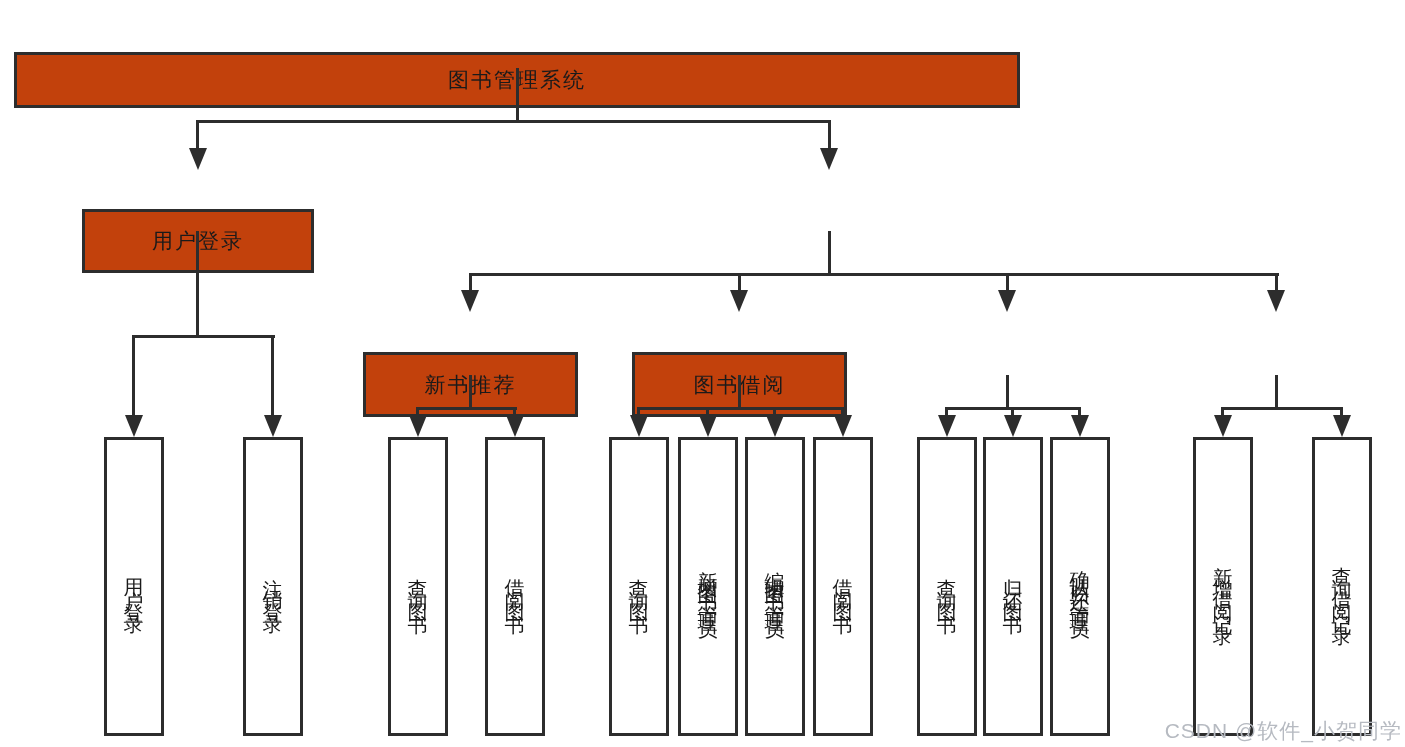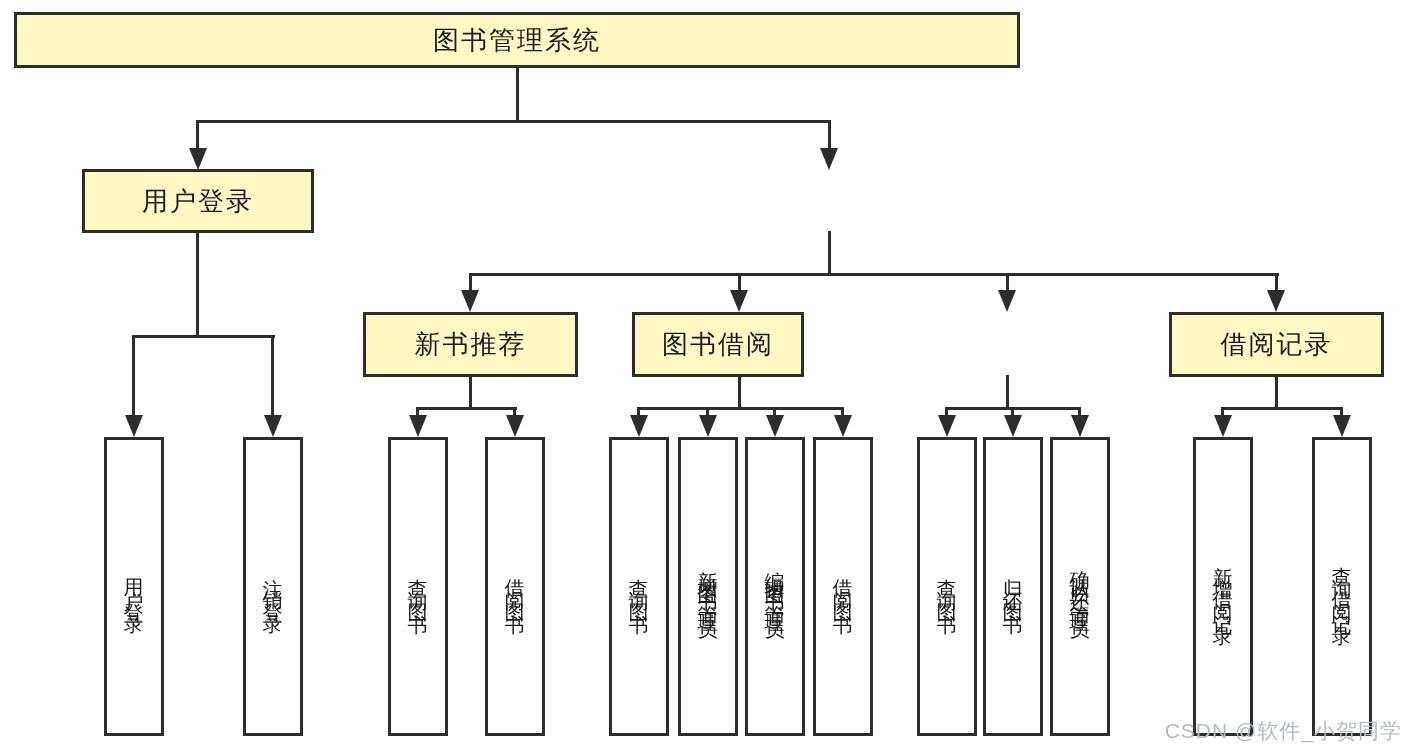--- a/index.html
+++ b/index.html
@@ -7,24 +7,24 @@
     --ink:#1a1a1a;
     --wm:#b6bac1;
   }
   html,body{margin:0;padding:0;background:#ffffff;}
   body{font-family:"Liberation Sans","DejaVu Sans",sans-serif;}
   .canvas{
     position:relative;width:1405px;height:747px;background:#ffffff;overflow:hidden;
   }
   
   .hbox{
-    position:absolute;box-sizing:border-box;background:#fef9c3;
+    position:absolute;box-sizing:border-box;background:#c2410c;
     border:3px solid var(--line);
     display:flex;align-items:center;justify-content:center;
-    color:var(--ink);font-size:26px;letter-spacing:2px;
+    color:var(--ink);font-size:21px;letter-spacing:2px;margin-top:40px;
   }
   
   .leaf{
     position:absolute;box-sizing:border-box;background:#fff;
     border:3px solid var(--line);
     width:60px;height:299px;top:437px;
     display:flex;align-items:center;justify-content:center;
   }
   .vtext{
     writing-mode:vertical-rl;text-orientation:mixed;
@@ -55,28 +55,25 @@
 
   <div class="hbox" style="left:82px;top:169px;width:232px;height:64px;">
     <span>用户登录</span>
   </div>
 
 
   <div class="hbox" style="left:363px;top:312px;width:215px;height:65px;">
     <span>新书推荐</span>
   </div>
 
-  <div class="hbox" style="left:632px;top:312px;width:172px;height:65px;">
+  <div class="hbox" style="left:632px;top:312px;width:215px;height:65px;">
     <span>图书借阅</span>
   </div>
 
 
-  <div class="hbox" style="left:1169px;top:312px;width:215px;height:65px;">
-    <span>借阅记录</span>
-  </div>
 
   <div class="leaf" style="left:104px;">
     <span class="vtext">用户登录</span>
   </div>
   <div class="leaf" style="left:243px;">
     <span class="vtext">注销登录</span>
   </div>
 
   <div class="leaf" style="left:388px;">
     <span class="vtext">查询图书</span>

